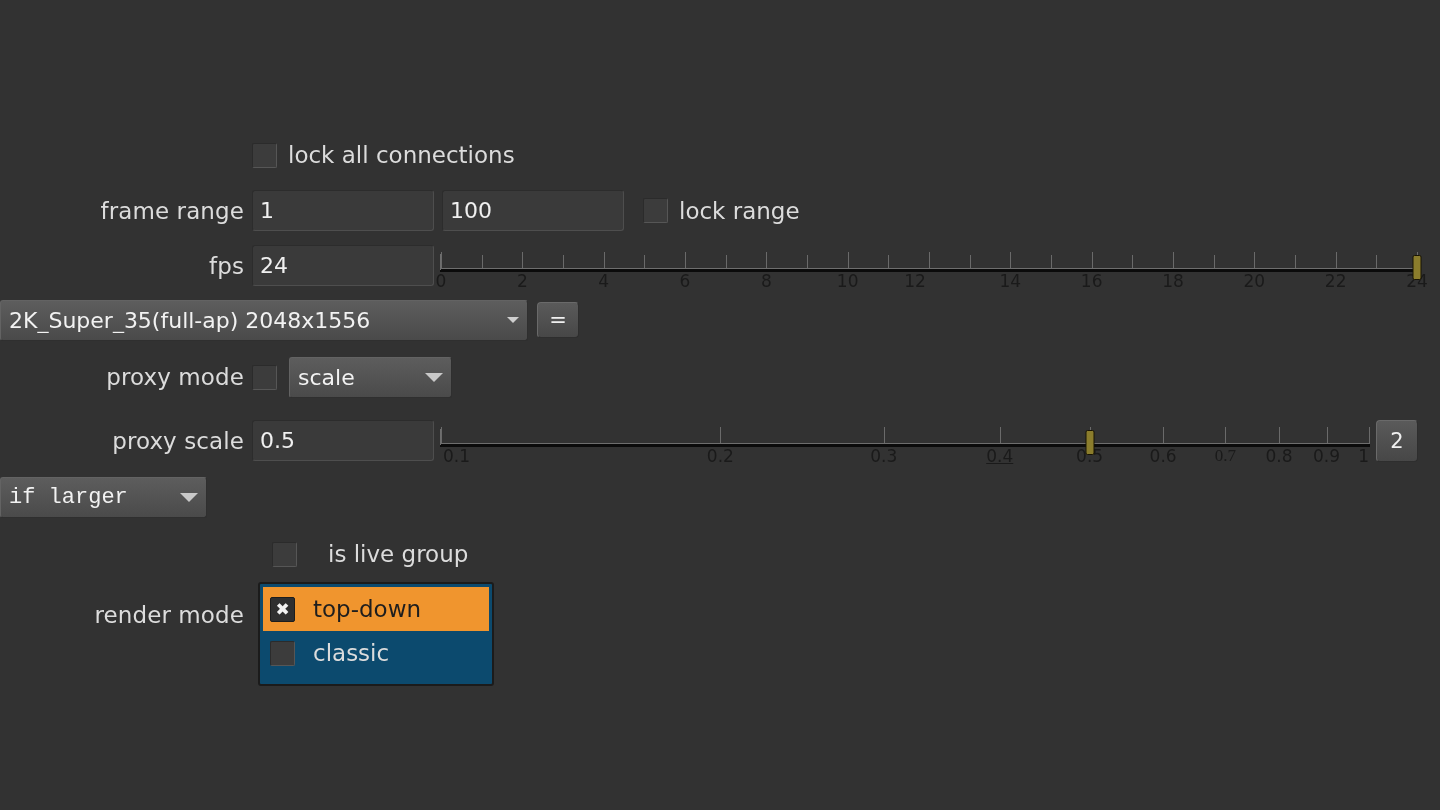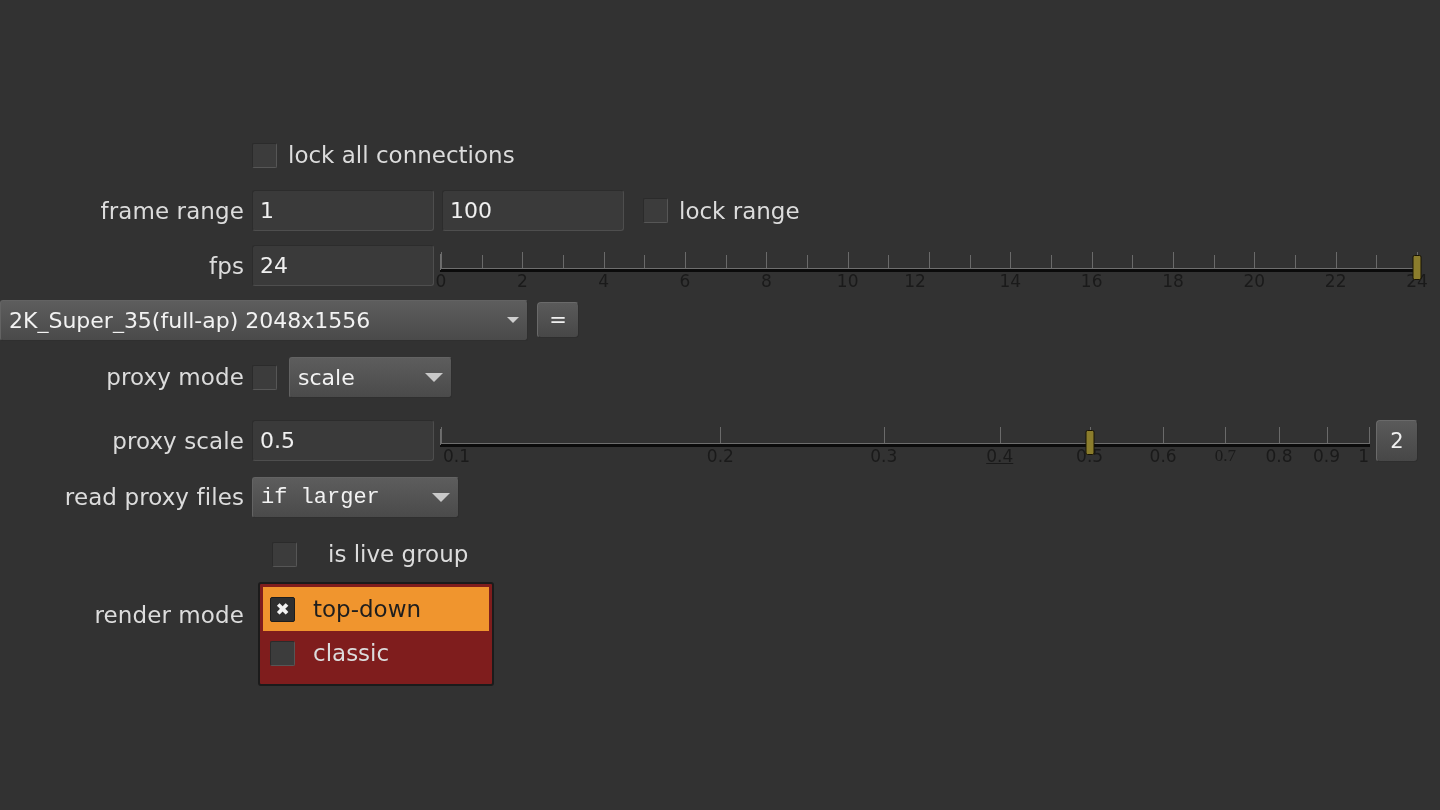--- a/index.html
+++ b/index.html
@@ -193,21 +193,21 @@
     border: 1px solid #191403;
     border-radius: 2px;
     transform: translateX(-50%);
     box-sizing: border-box;
   }
 
   
   .radiogroup {
     position: absolute;
     box-sizing: border-box;
-    background: #7f1d1d;
+    background: #0c4a6e;
     border: 2px solid #1b1b1b;
     border-radius: 3px;
     padding: 3px;
   }
   .radio-row {
     display: flex;
     align-items: center;
     height: 44px;
     padding-left: 7px;
     box-sizing: border-box;
@@ -325,21 +325,20 @@
         <div class="tick major" style="left: 886.537px;"></div>
         <div class="tlabel" style="left: 886.537px;">0.9</div>
         <div class="tick major" style="left: 929px;"></div>
         <div class="tlabel" style="left: 929px; transform: translateX(-100%);">1</div>
         <div class="handle" style="left: 649.644px;"></div>
       </div>
     <div class="sqbtn" style="width:42px;height:42px;margin-left:6px;">2</div>
   </div>
 
   <div class="row" style="top:476px;height:42px;">
-    <div class="label">read proxy files</div>
     <div class="dropdown" style="width:207px;font-family:Liberation Mono, monospace;">
       <span class="dd-val">if larger</span>
       <span class="caret-big"></span>
     </div>
   </div>
 
   <div class="row" style="top:534px;height:40px;gap:20px;">
     <div class="label"></div>
     <div class="cbox"></div>
     <div class="cb-text">is live group</div>

